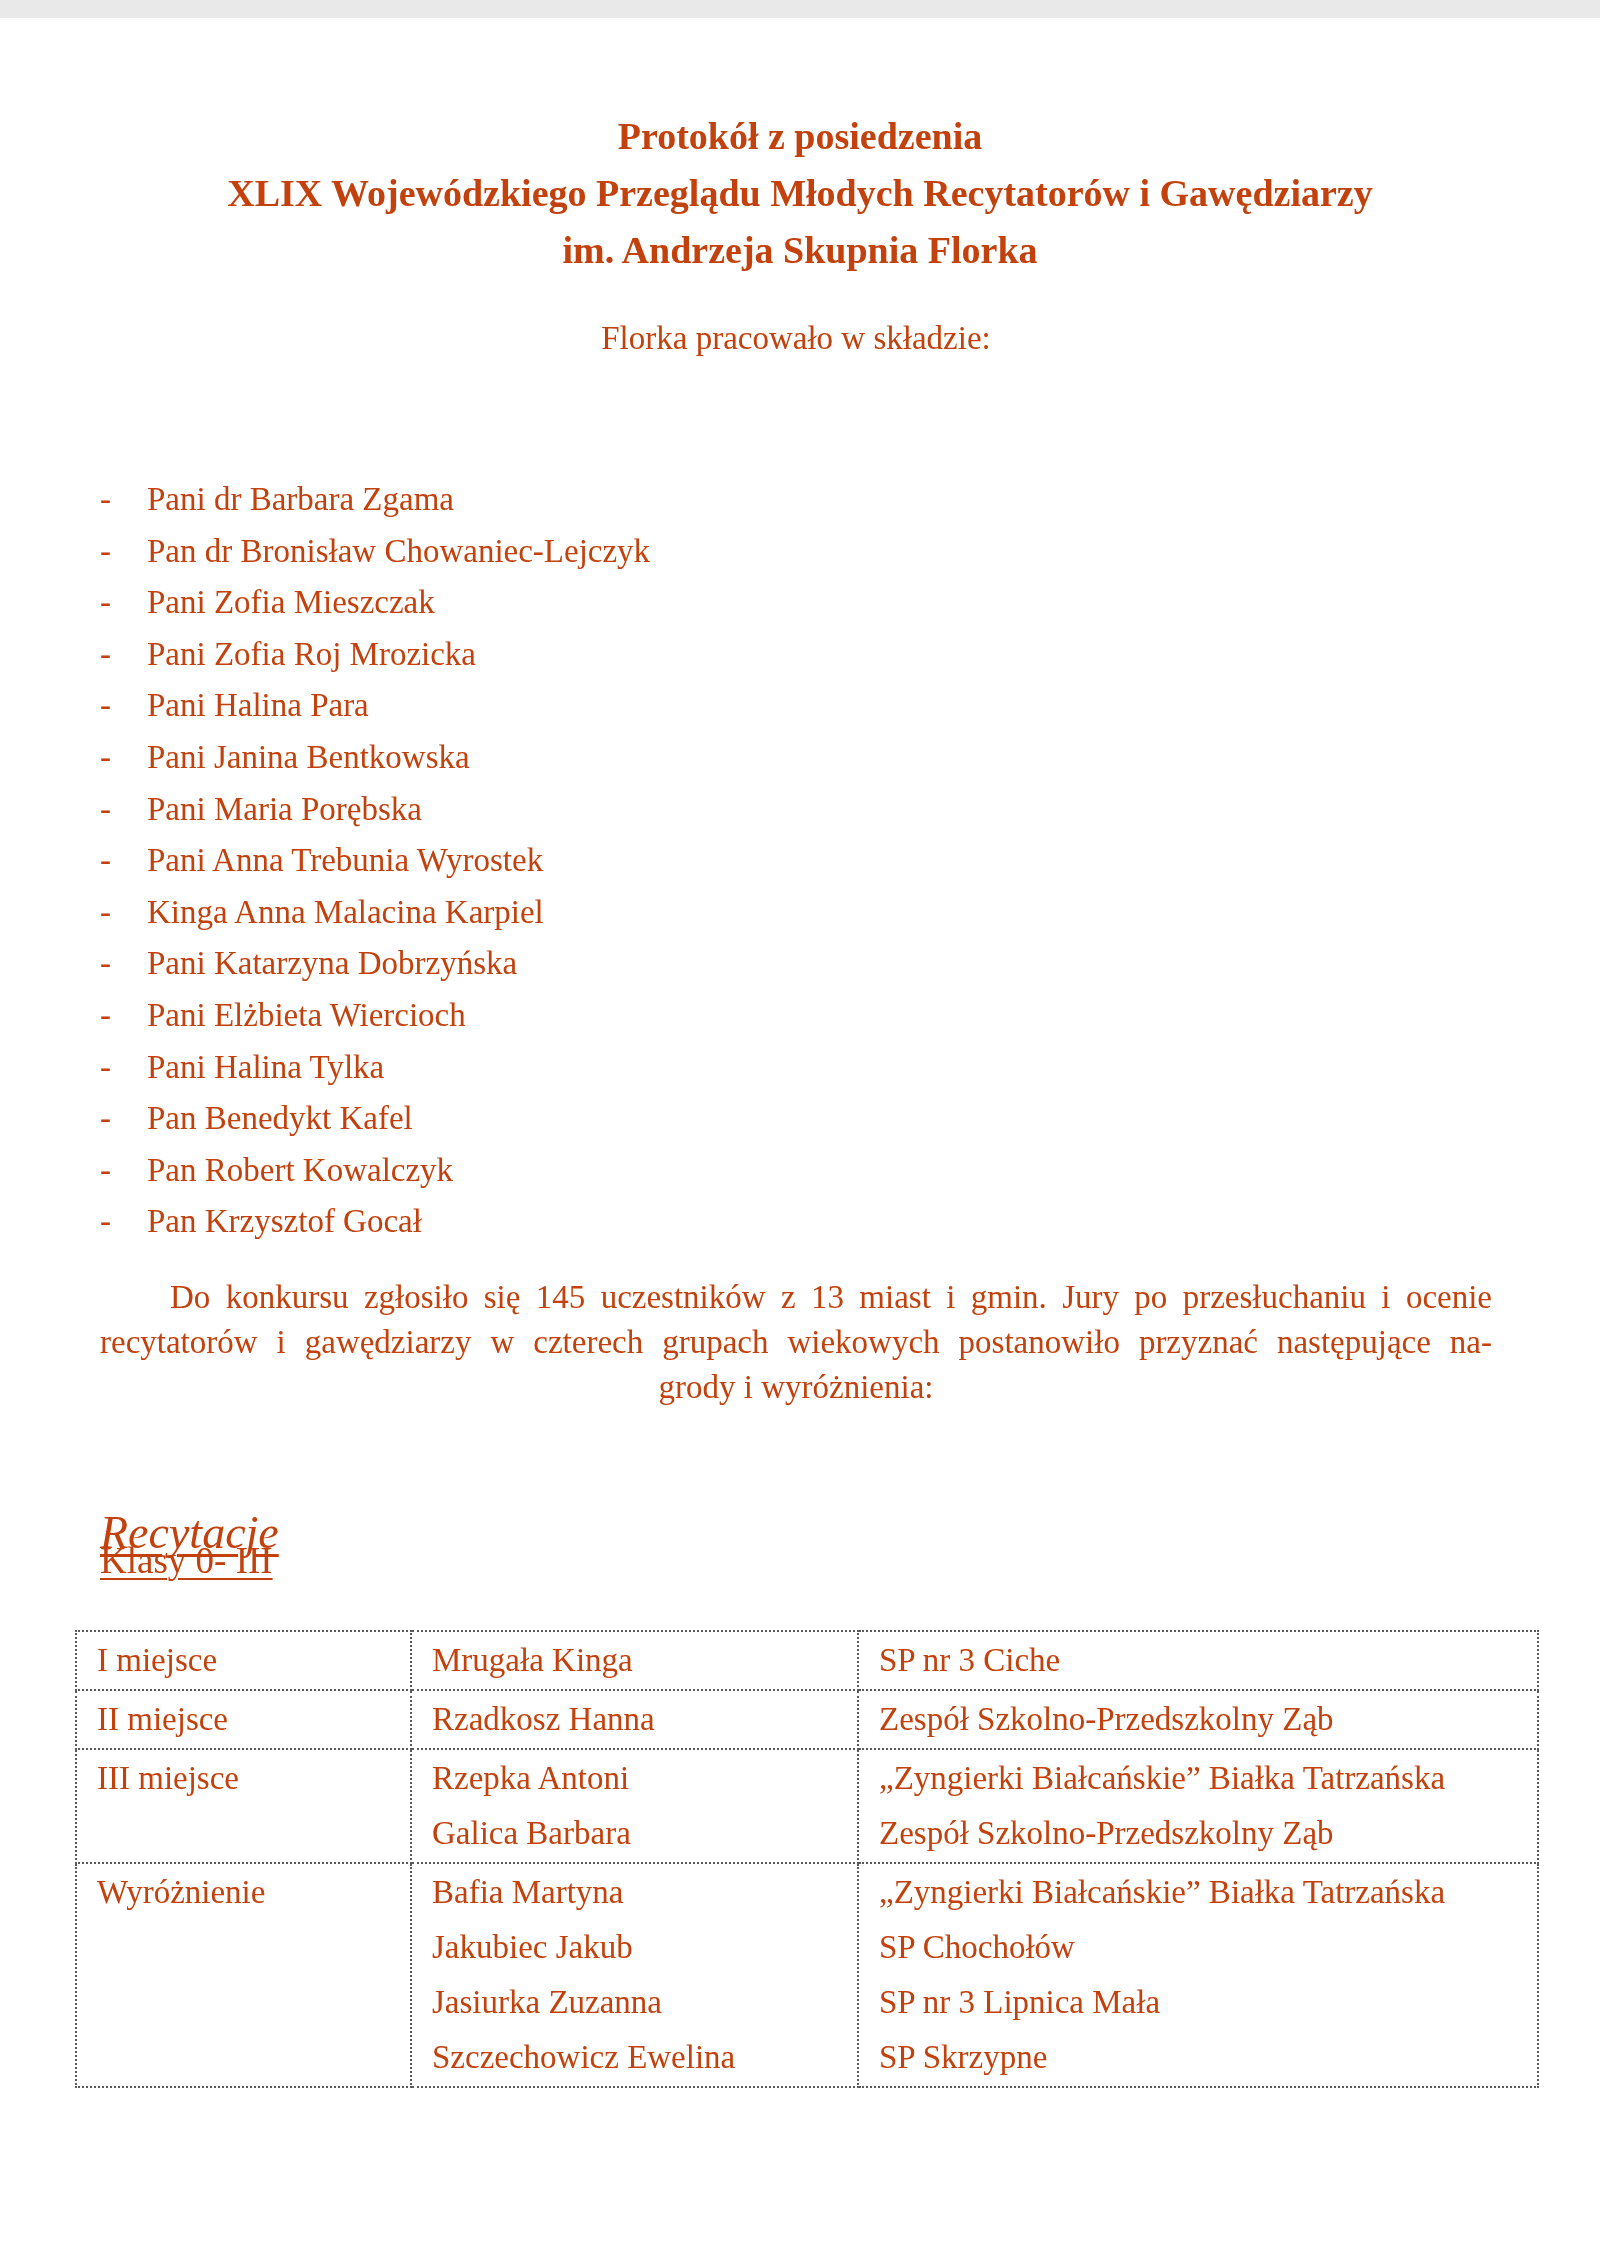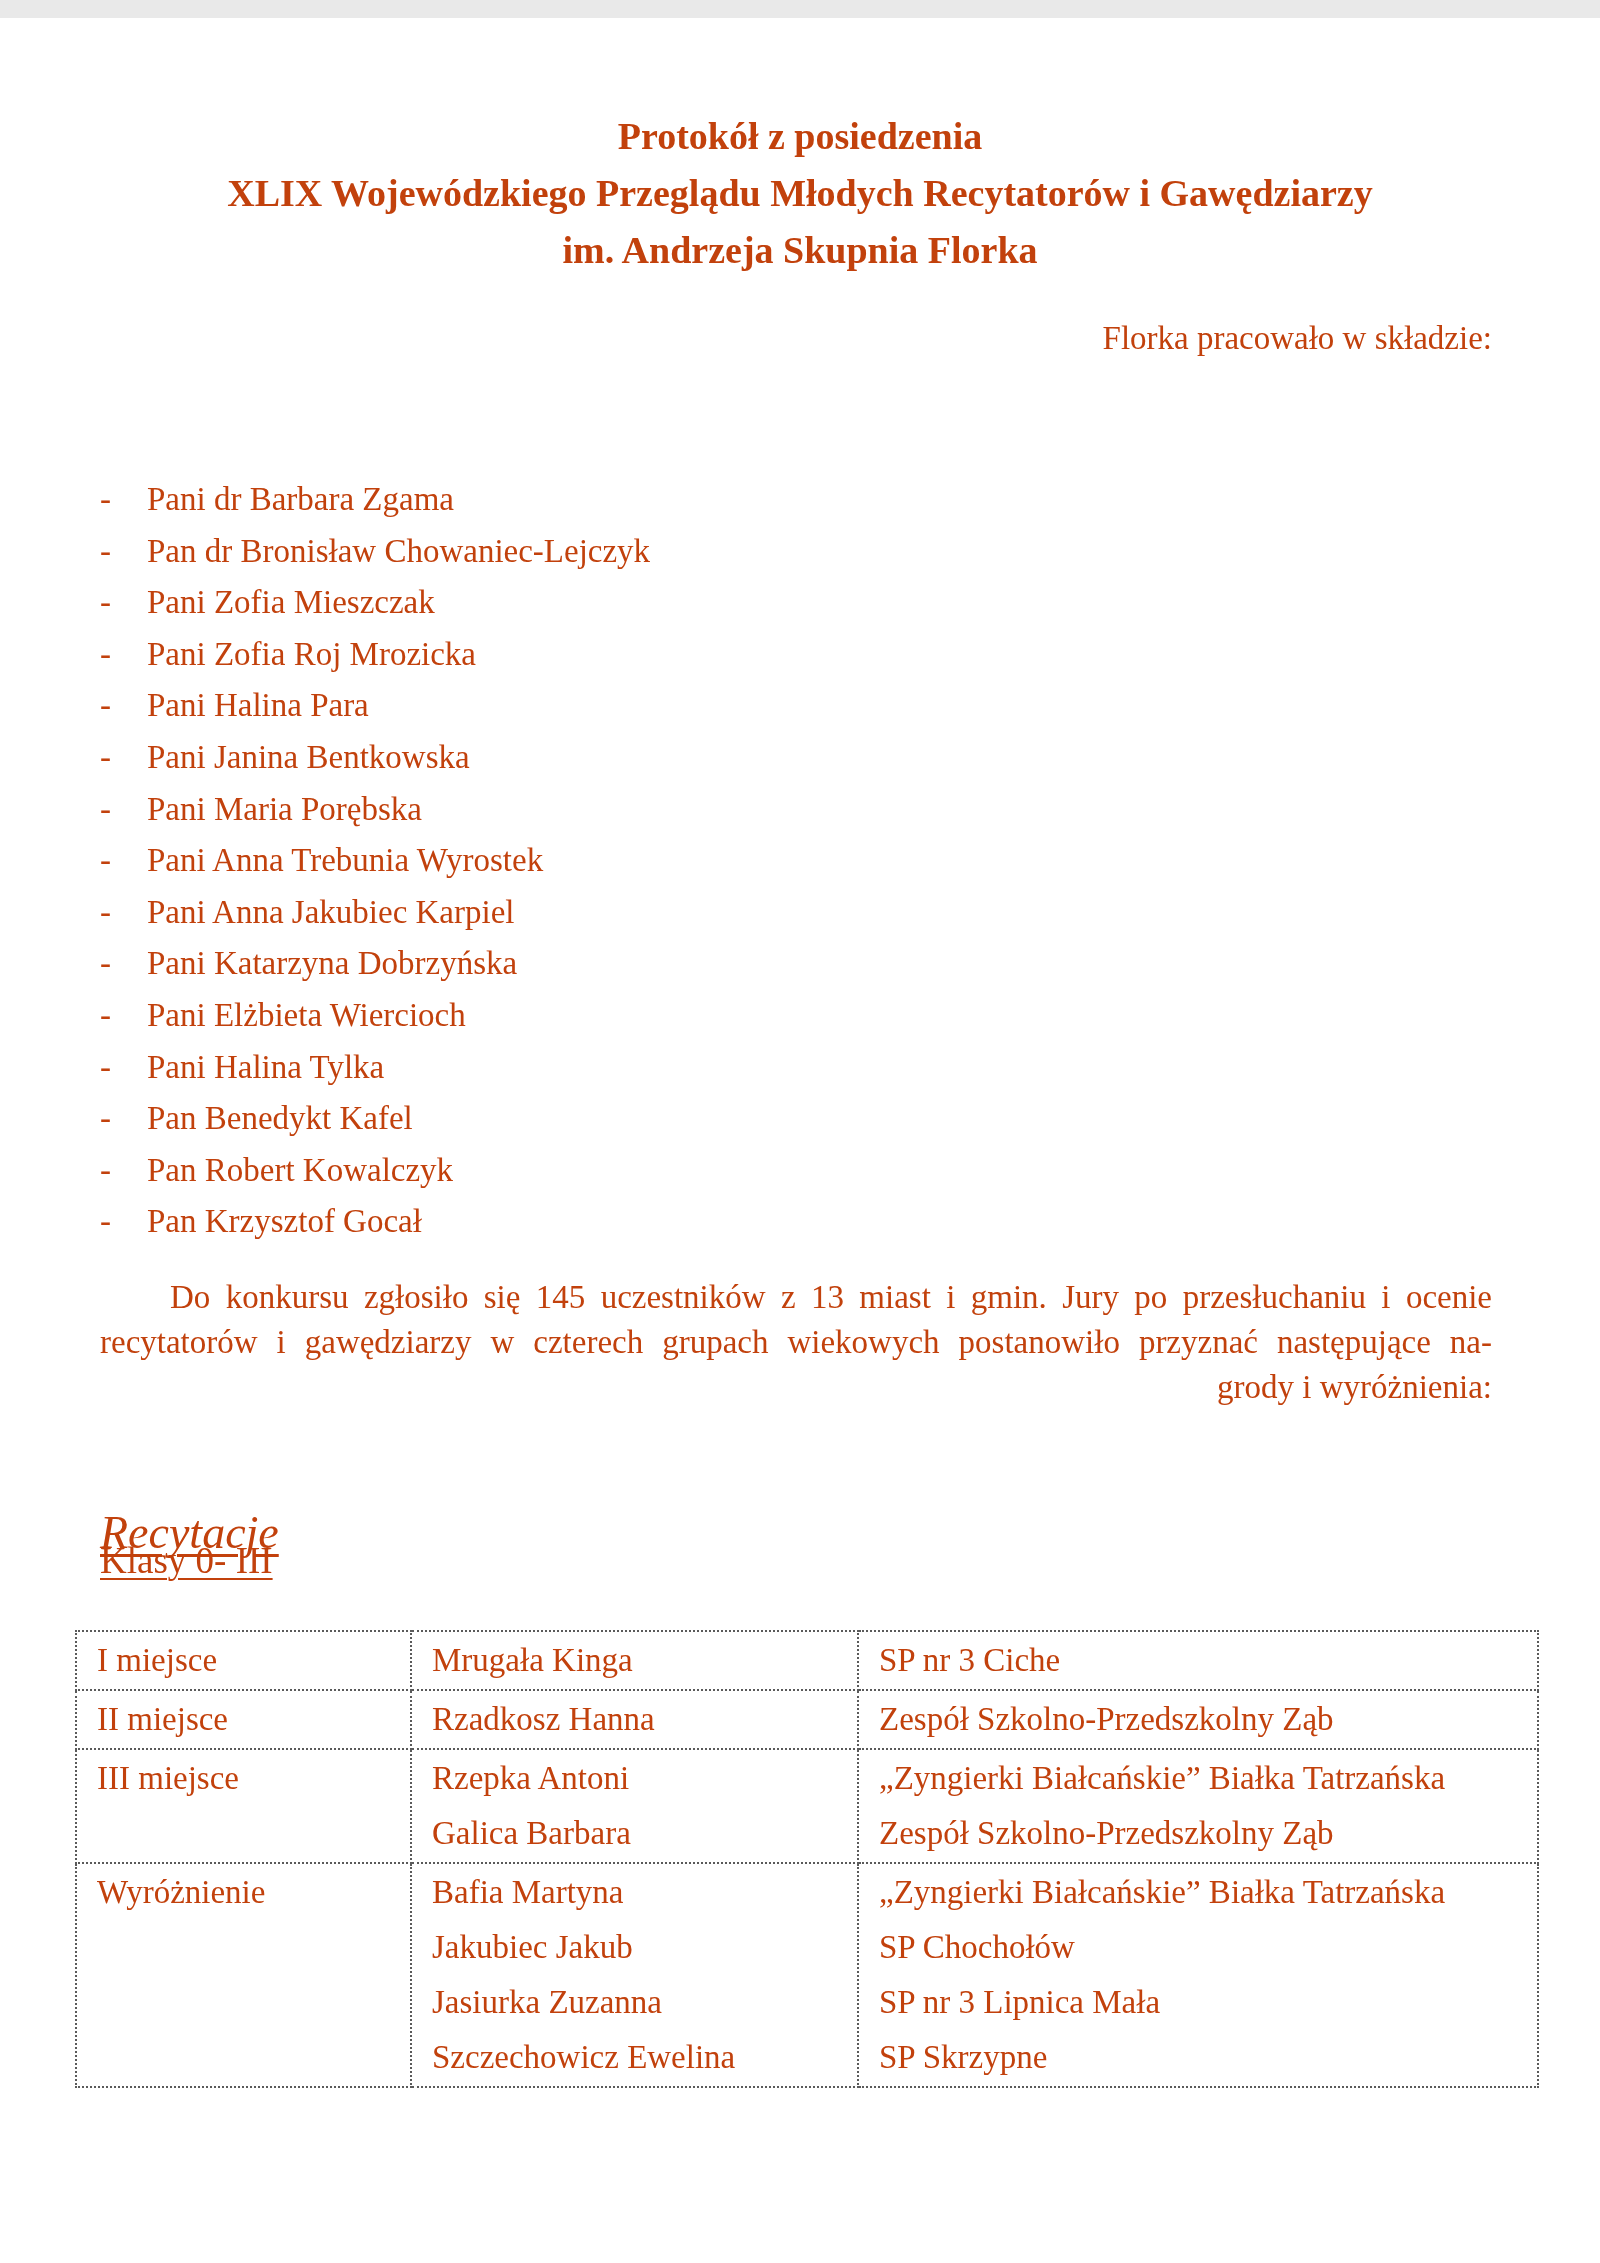--- a/index.html
+++ b/index.html
@@ -25,21 +25,21 @@
     line-height: 57px;
   }
 
   
   .intro {
     top: 280px; left: 100px; right: 108px;
     font-size: 33px;
     line-height: 80px;
   }
   .line-just { text-align: justify; text-align-last: justify; }
-  .line-left { text-align: right; }
+  .line-left { text-align: center; }
 
   
   .jury-list {
     top: 456px; left: 100px; right: 108px;
     font-size: 33px;
   }
   .jury-item { display: flex; line-height: 51.6px; }
   .jury-dash { width: 47px; flex: 0 0 47px; }
 
   
@@ -127,21 +127,21 @@
     <div class="jury-item">
       <span class="jury-dash">-</span>
       <span>Pani Maria Porębska</span>
     </div>
     <div class="jury-item">
       <span class="jury-dash">-</span>
       <span>Pani Anna Trebunia Wyrostek</span>
     </div>
     <div class="jury-item">
       <span class="jury-dash">-</span>
-      <span>Pani Anna Jakubiec Karpiel</span>
+      <span>Kinga Anna Malacina Karpiel</span>
     </div>
     <div class="jury-item">
       <span class="jury-dash">-</span>
       <span>Pani Katarzyna Dobrzyńska</span>
     </div>
     <div class="jury-item">
       <span class="jury-dash">-</span>
       <span>Pani Elżbieta Wiercioch</span>
     </div>
     <div class="jury-item">

